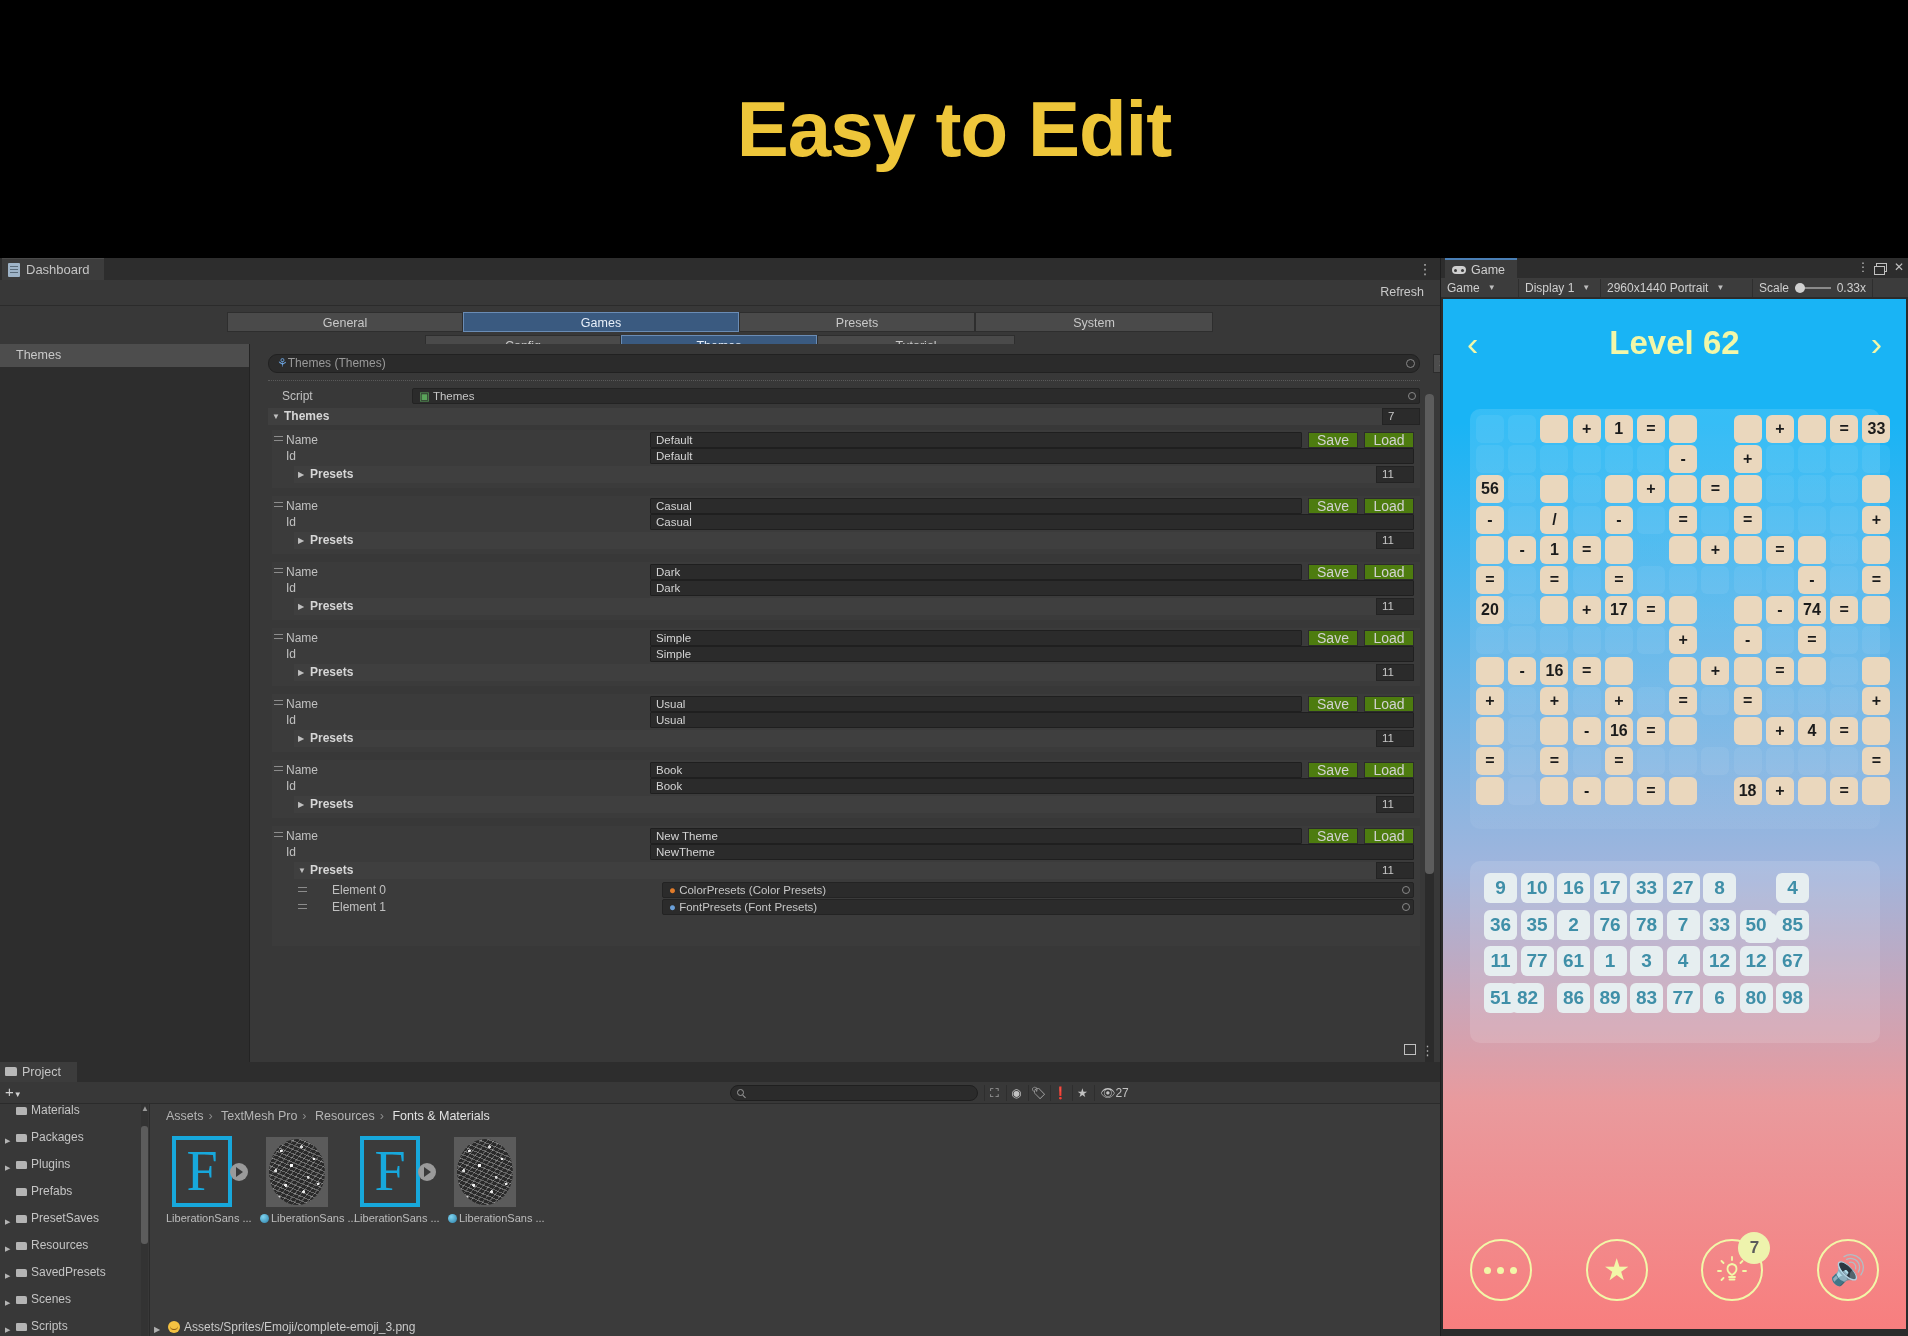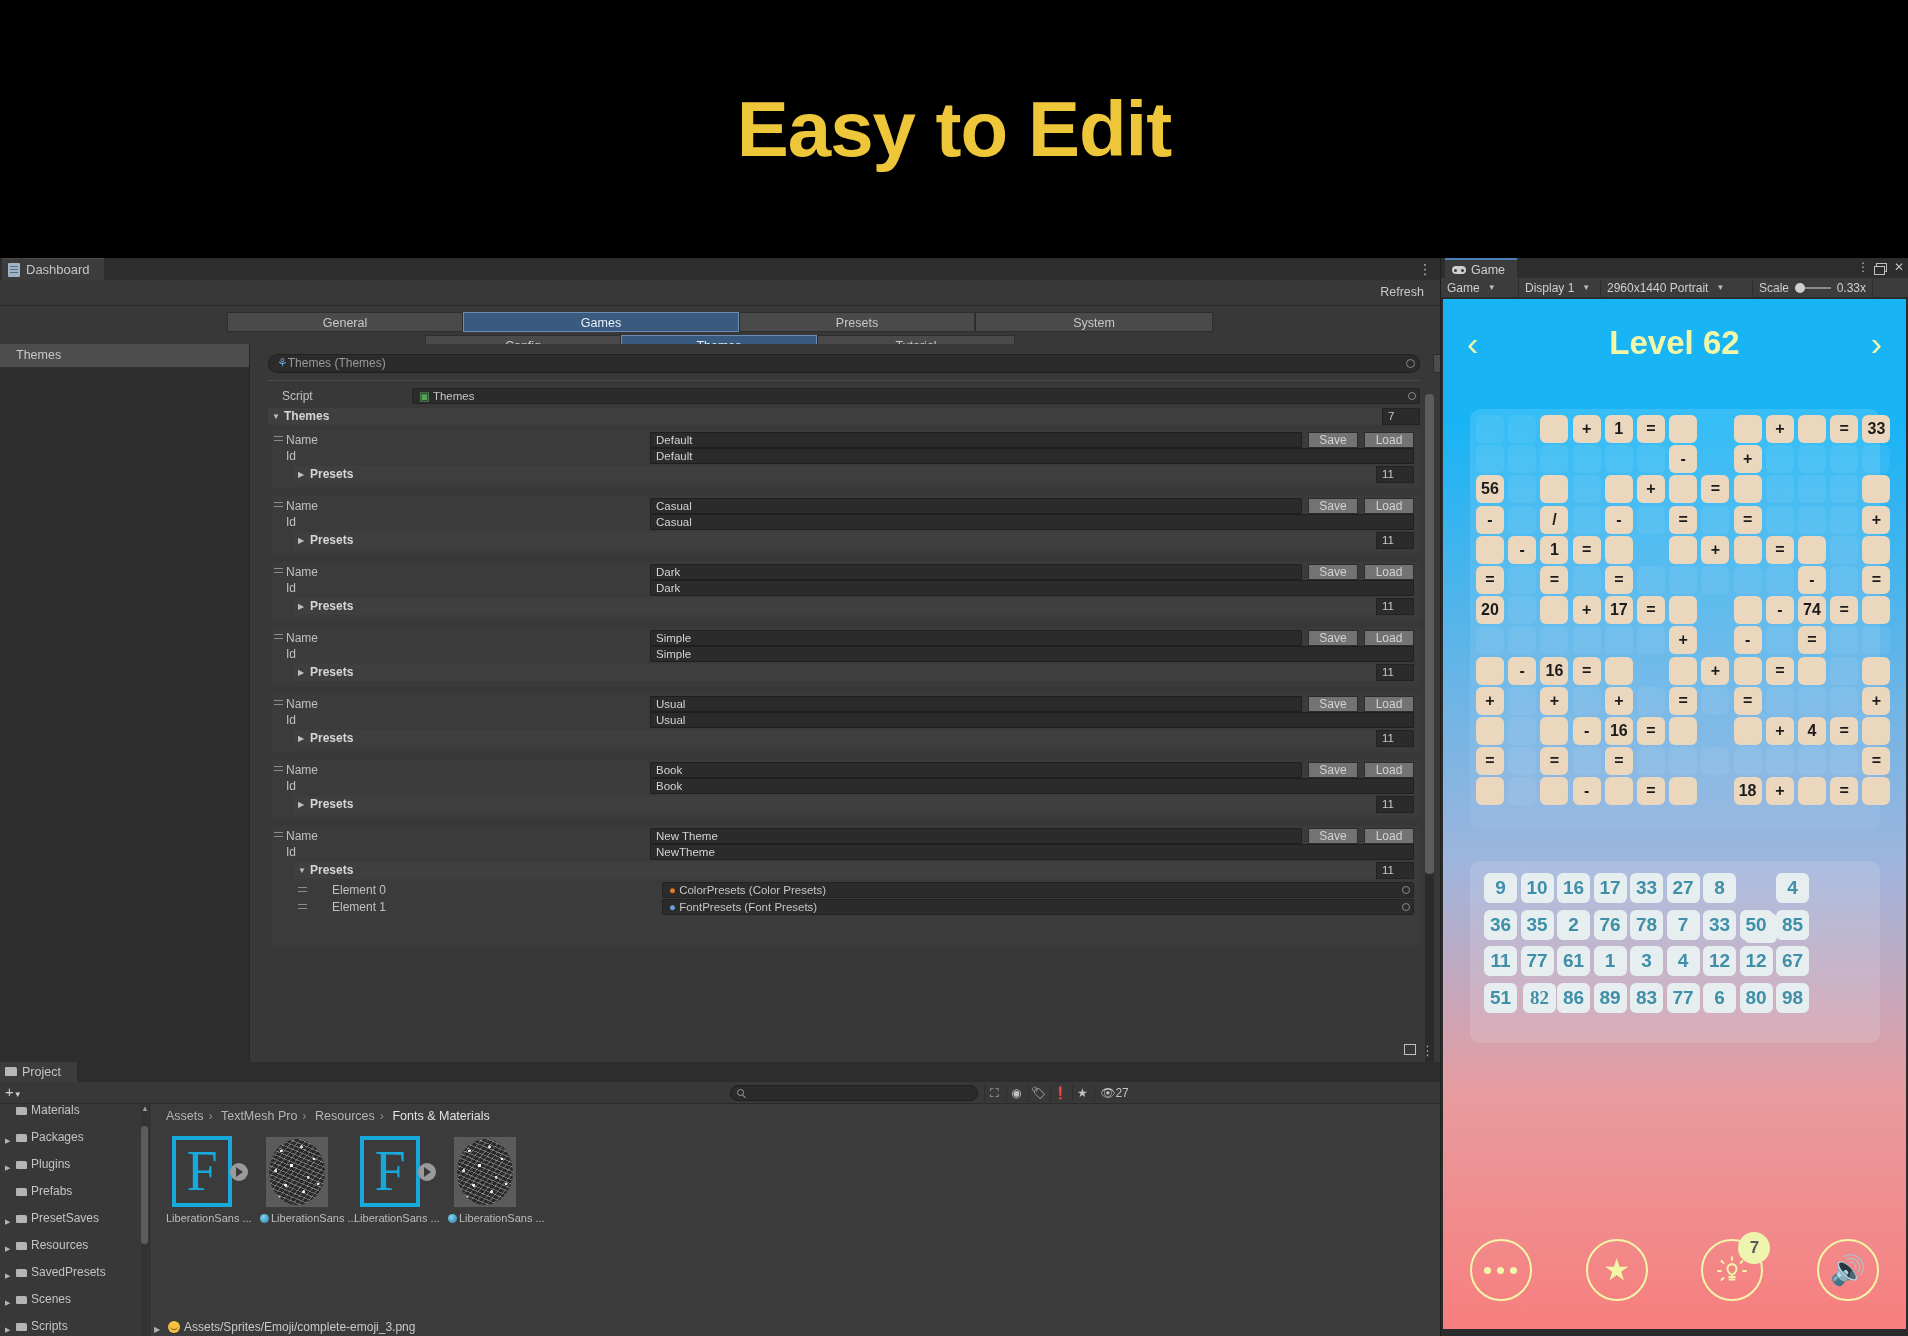--- a/index.html
+++ b/index.html
@@ -69,22 +69,22 @@
   .hdrrow .tx { position:absolute; left:16px; top:0; font-size:12px; color:#d6d6d6; line-height:17px;
     font-weight:bold; }
   .hdrrow .cnt { position:absolute; right:0; top:0; width:38px; height:17px; background:#2b2b2b;
     border:1px solid #232323; color:#c8c8c8; font-size:11.5px; line-height:15px; padding-left:5px; }
 
   .item { position:absolute; left:22px; right:20px; background:#3b3b3b; }
   .handle { position:absolute; left:2px; top:6px; width:9px; height:5px;
     border-top:1px solid #8c8c8c; border-bottom:1px solid #8c8c8c; }
   .tfield { position:absolute; height:16px; background:#2b2b2b; border:1px solid #1f1f1f;
     border-radius:1px; color:#d4d4d4; font-size:11.5px; line-height:14px; padding-left:5px; }
-  .minibtn { position:absolute; width:50px; height:16px; background:#737373; border:1px solid #2c2c2c;
-    color:#d2d2d2; font-size:12px; line-height:14px; text-align:center; }
+  .minibtn { position:absolute; width:50px; height:16px; background:#4d7c0f; border:1px solid #2c2c2c;
+    color:#d2d2d2; font-size:14px; line-height:14px; text-align:center; }
   .subhdr { position:absolute; left:22px; right:0; height:17px; background:#3f3f3f; }
   .subhdr .tri { position:absolute; left:4px; top:4px; color:#c0c0c0; font-size:8px; }
   .subhdr .tx { position:absolute; left:16px; font-size:12px; color:#d6d6d6; line-height:17px;
     font-weight:bold; }
   .subhdr .cnt { position:absolute; right:0; top:0; width:38px; height:17px; background:#2b2b2b;
     border:1px solid #232323; color:#c8c8c8; font-size:11.5px; line-height:15px; padding-left:5px; }
 
   #vscroll { position:absolute; right:6px; top:50px; width:9px; height:690px; background:#2b2b2b;
     border-radius:4px; }
   #vscroll .thumb { position:absolute; left:0; top:0; width:9px; height:480px; background:#5c5c5c;
@@ -771,21 +771,21 @@
           <div class="num" style="left: 14px; top: 85px;">11</div>
           <div class="num" style="left: 50.5px; top: 85px;">77</div>
           <div class="num" style="left: 87px; top: 85px;">61</div>
           <div class="num" style="left: 123.5px; top: 85px;">1</div>
           <div class="num" style="left: 160px; top: 85px;">3</div>
           <div class="num" style="left: 196.5px; top: 85px;">4</div>
           <div class="num" style="left: 233px; top: 85px;">12</div>
           <div class="num" style="left: 269.5px; top: 85px;">12</div>
           <div class="num" style="left: 306px; top: 85px;">67</div>
           <div class="num" style="left: 14px; top: 121.5px;">51</div>
-          <div class="num" style="left: 53px; top: 121.5px; font-family: Liberation Serif, serif;">82</div>
+          <div class="num" style="left: 41px; top: 121.5px;">82</div>
           <div class="num" style="left: 87px; top: 121.5px;">86</div>
           <div class="num" style="left: 123.5px; top: 121.5px;">89</div>
           <div class="num" style="left: 160px; top: 121.5px;">83</div>
           <div class="num" style="left: 196.5px; top: 121.5px;">77</div>
           <div class="num" style="left: 233px; top: 121.5px;">6</div>
           <div class="num" style="left: 269.5px; top: 121.5px;">80</div>
           <div class="num" style="left: 306px; top: 121.5px;">98</div>
         </div>
 
       <div id="actions">

